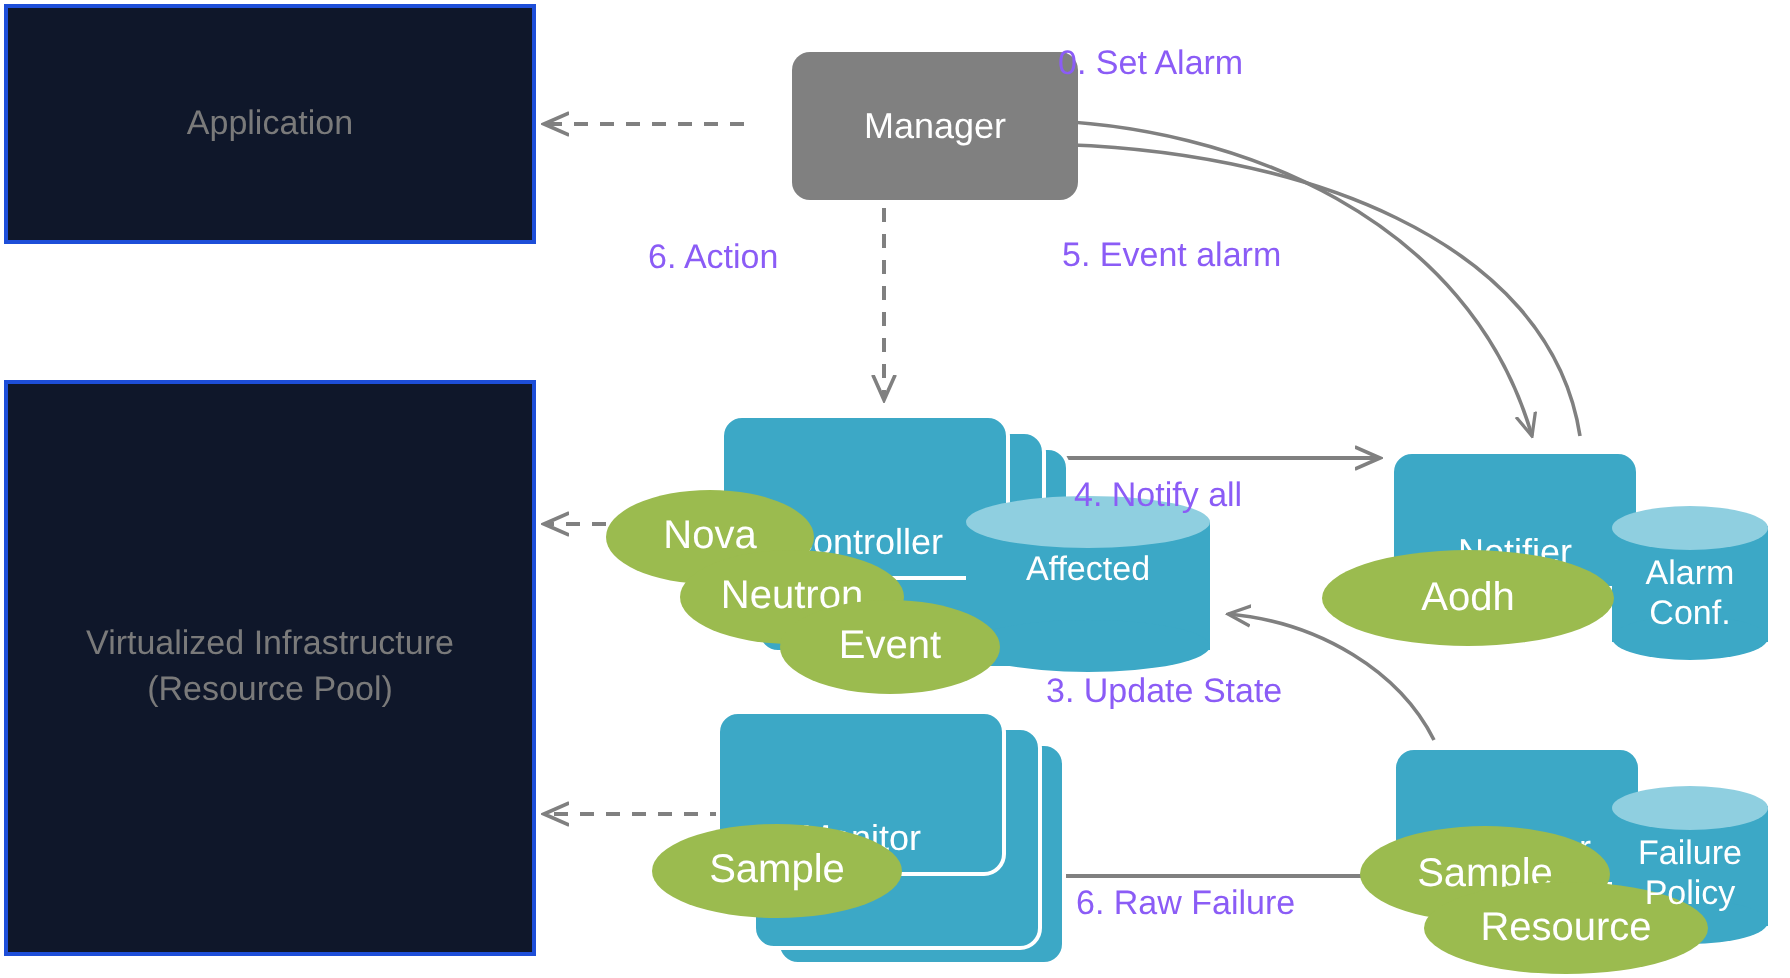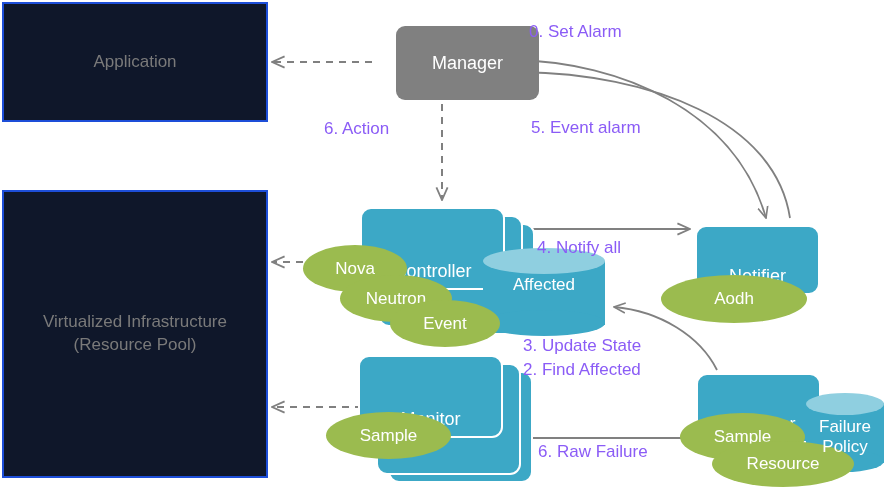--- a/index.html
+++ b/index.html
@@ -65,21 +65,21 @@
   .blue-box.labelled > span { padding-bottom: 6px; }
   
   .green-ellipse {
     position: absolute;
     background: #9BBB4F;
     border-radius: 50%;
     display: flex;
     align-items: center;
     justify-content: center;
     color: #ffffff;
-    font-size: 17px;
+    font-size: 20px;
     white-space: nowrap;
   }
   
   .cylinder {
     position: absolute;
   }
   .cyl-body {
     position: absolute;
     left: 0;
     background: #3CA8C6;
@@ -208,20 +208,29 @@
   </div>
 
   <div class="green-ellipse" style="left:326px; top:412px; width:125px; height:47px;">
     <span>Sample</span>
   </div>
 
   <div class="blue-box labelled node" style="left:695px; top:225px; width:125px; height:70px;">
     <span>Notifier</span>
   </div>
 
+  <div class="cylinder" style="left:806px; top:253px; width:78px; height:80px;">
+    <div class="cyl-body" style="top:10px; height:58px;"></div>
+    <div class="cyl-bottom-cap" style="top:55px; height:22px;"></div>
+    <div class="cyl-top" style="height:22px;"></div>
+    <div class="cyl-label" style="top:24px;">
+      <div>Alarm</div>
+      <div>Conf.</div>
+    </div>
+  </div>
 
   <div class="green-ellipse" style="left:661px; top:275px; width:146px; height:48px;">
     <span>Aodh</span>
   </div>
 
   <div class="blue-box labelled node" style="left:696px; top:373px; width:125px; height:70px;">
     <span>Inspector</span>
   </div>
 
   <div class="cylinder" style="left:806px; top:393px; width:78px; height:82px;">
@@ -244,17 +253,16 @@
   <div class="edge-label" style="left:529px; top:22px;">0. Set Alarm</div>
 
   <div class="edge-label" style="left:324px; top:119px;">6. Action</div>
 
   <div class="edge-label" style="left:531px; top:118px;">5. Event alarm</div>
 
   <div class="edge-label" style="left:537px; top:194px;margin-top:44px;">4. Notify all</div>
 
   <div class="edge-label" style="left:523px; top:336px;">3. Update State</div>
 
-  <div class="edge-label" style="left:523px; top:360px;">2. Find Affected</div>
 
   <div class="edge-label" style="left:538px; top:442px;">6. Raw Failure</div>
 
 </div>
 
 </body></html>

